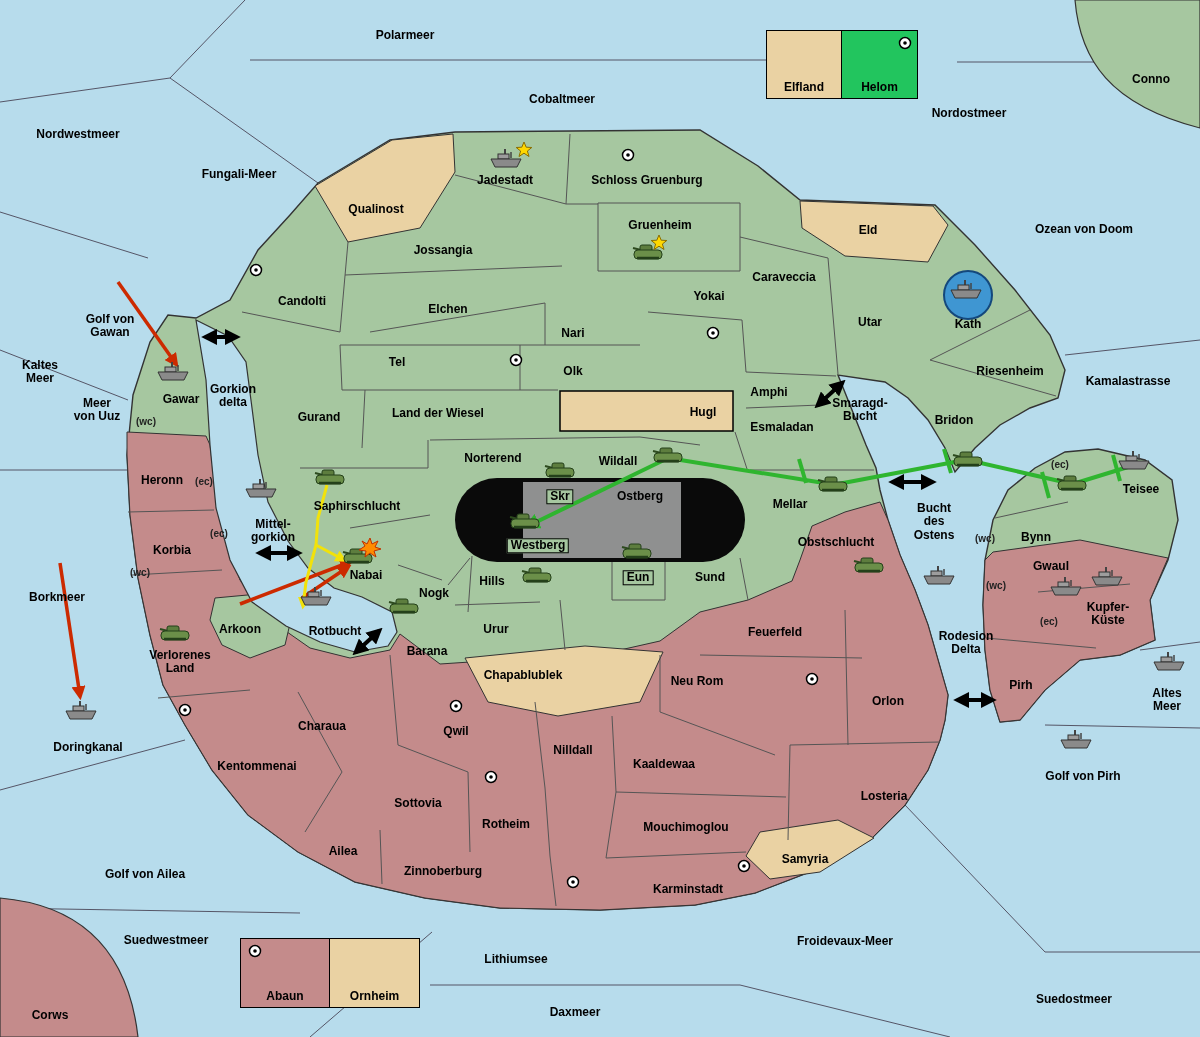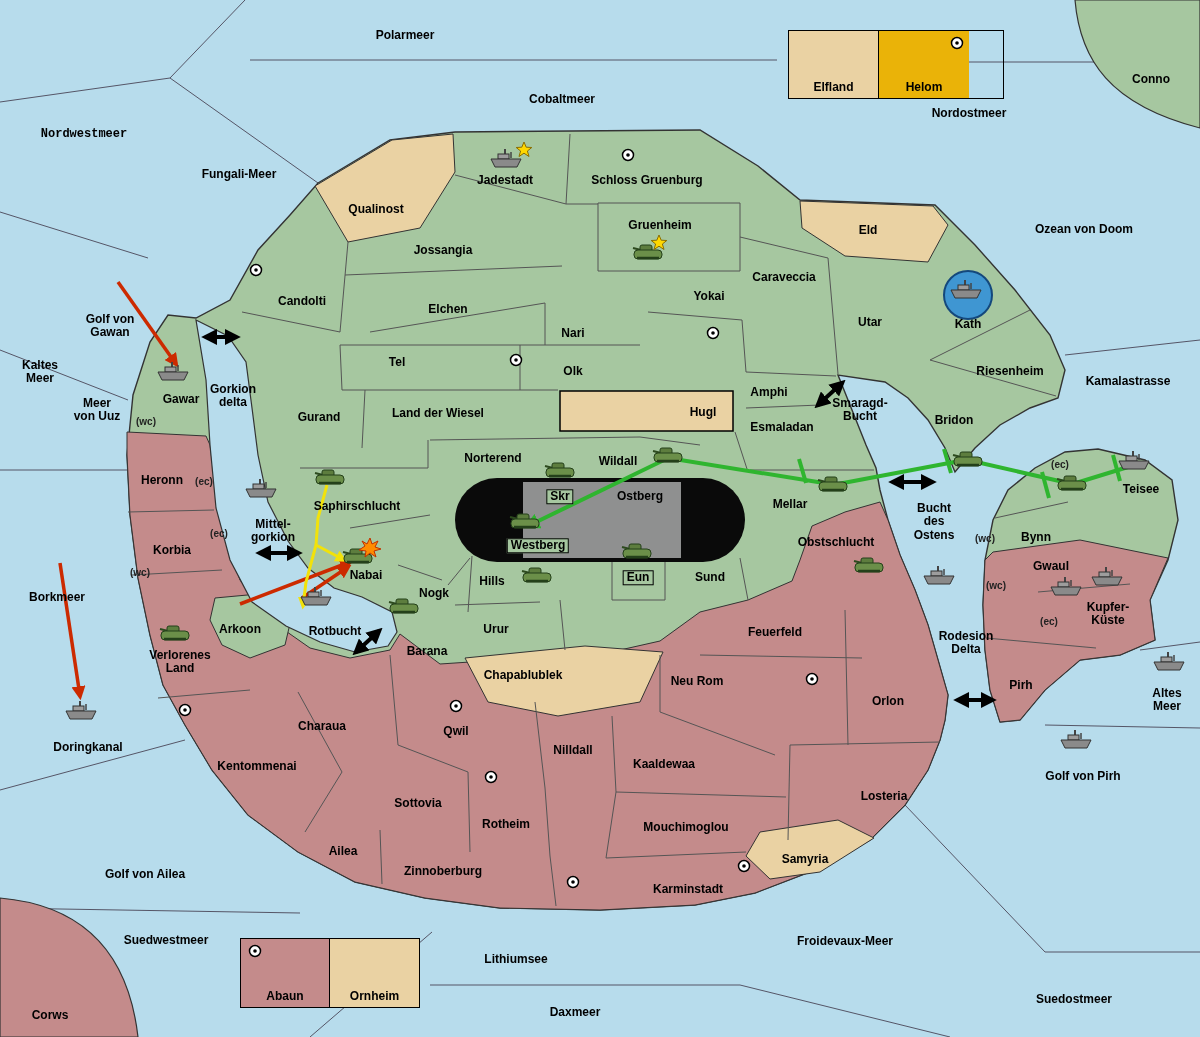--- a/index.html
+++ b/index.html
@@ -7,21 +7,21 @@
   #stage{position:relative;width:1200px;height:1037px;overflow:hidden;background:#b7dcec}
   #stage>svg,#labels{position:absolute;left:0;top:0;width:1200px;height:1037px}
   #labels{pointer-events:none}
   .lbl{position:absolute;transform:translate(-50%,-50%);font:bold 12px "Liberation Sans",sans-serif;
        color:#000;white-space:pre-line;text-align:center;line-height:1.12;pointer-events:auto}
   .lbl.mark{font:bold 10px "Liberation Sans",sans-serif;color:#222}
   .lbl.box-green{background:#a6c7a0;border:1px solid #000;padding:0 3px}
   .legend{position:absolute;display:flex;border:1.5px solid #000}
   .legend .cell{position:relative;width:90px;height:100%;border-right:1.5px solid #000}
   .legend .cell:last-child{border-right:none}
-  .cell.tan{background:#ead2a3}.cell.green{background:#eab308}.cell.red{background:#c48b8b}
+  .cell.tan{background:#ead2a3}.cell.green{background:#22c55e}.cell.red{background:#c48b8b}
   .cell-label{position:absolute;bottom:4px;left:0;right:0;text-align:center;
               font:bold 12px "Liberation Sans",sans-serif;color:#000}
   .dot-tr{position:absolute;top:4px;right:4px}
   .dot-tl{position:absolute;top:4px;left:6px}
 </style>
 </head>
 <body>
 
 <div id="stage">
 
@@ -202,21 +202,21 @@
       <use href="#sym-tank" x="968" y="460"></use>
       <use href="#sym-star" x="524" y="150"></use>
       <use href="#sym-star" x="659" y="243"></use>
       <use href="#sym-explosion" x="370" y="548"></use>
     </svg>
 
   <div id="labels">
       <div class="lbl sea" style="left: 405px; top: 36px;">Polarmeer</div>
       <div class="lbl sea" style="left: 562px; top: 100px;">Cobaltmeer</div>
       <div class="lbl sea" style="left: 969px; top: 114px;">Nordostmeer</div>
-      <div class="lbl sea" style="left: 84px; top: 135px; font-family: Liberation Mono, monospace;">Nordwestmeer</div>
+      <div class="lbl sea" style="left: 78px; top: 135px;">Nordwestmeer</div>
       <div class="lbl sea" style="left: 239px; top: 175px;">Fungali-Meer</div>
       <div class="lbl sea" style="left: 1084px; top: 230px;">Ozean von Doom</div>
       <div class="lbl sea" style="left: 40px; top: 372px;">Kaltes
 Meer</div>
       <div class="lbl sea" style="left: 110px; top: 326px;">Golf von
 Gawan</div>
       <div class="lbl sea" style="left: 97px; top: 410px;">Meer
 von Uuz</div>
       <div class="lbl sea" style="left: 1128px; top: 382px;">Kamalastrasse</div>
       <div class="lbl sea" style="left: 57px; top: 598px;">Borkmeer</div>
@@ -313,21 +313,21 @@
       <div class="lbl mark" style="left: 146px; top: 421px;">(wc)</div>
       <div class="lbl mark" style="left: 204px; top: 481px;">(ec)</div>
       <div class="lbl mark" style="left: 219px; top: 533px;">(ec)</div>
       <div class="lbl mark" style="left: 140px; top: 572px;">(wc)</div>
       <div class="lbl mark" style="left: 985px; top: 538px;">(wc)</div>
       <div class="lbl mark" style="left: 1060px; top: 464px;">(ec)</div>
       <div class="lbl mark" style="left: 996px; top: 585px;">(wc)</div>
       <div class="lbl mark" style="left: 1049px; top: 621px;">(ec)</div>
     </div>
 
-  <div class="legend" id="legend-top" style="left:788px;top:30px;width:216px;height:69px">
+  <div class="legend" id="legend-top" style="left:766px;top:30px;width:152px;height:69px">
     <div class="cell tan">
       <span class="cell-label">Elfland</span>
     </div>
     <div class="cell green">
       <svg class="dot-tr" width="16" height="16">
           <use href="#sym-town" x="8" y="8"></use>
         </svg>
       <span class="cell-label">Helom</span>
     </div>
   </div>

